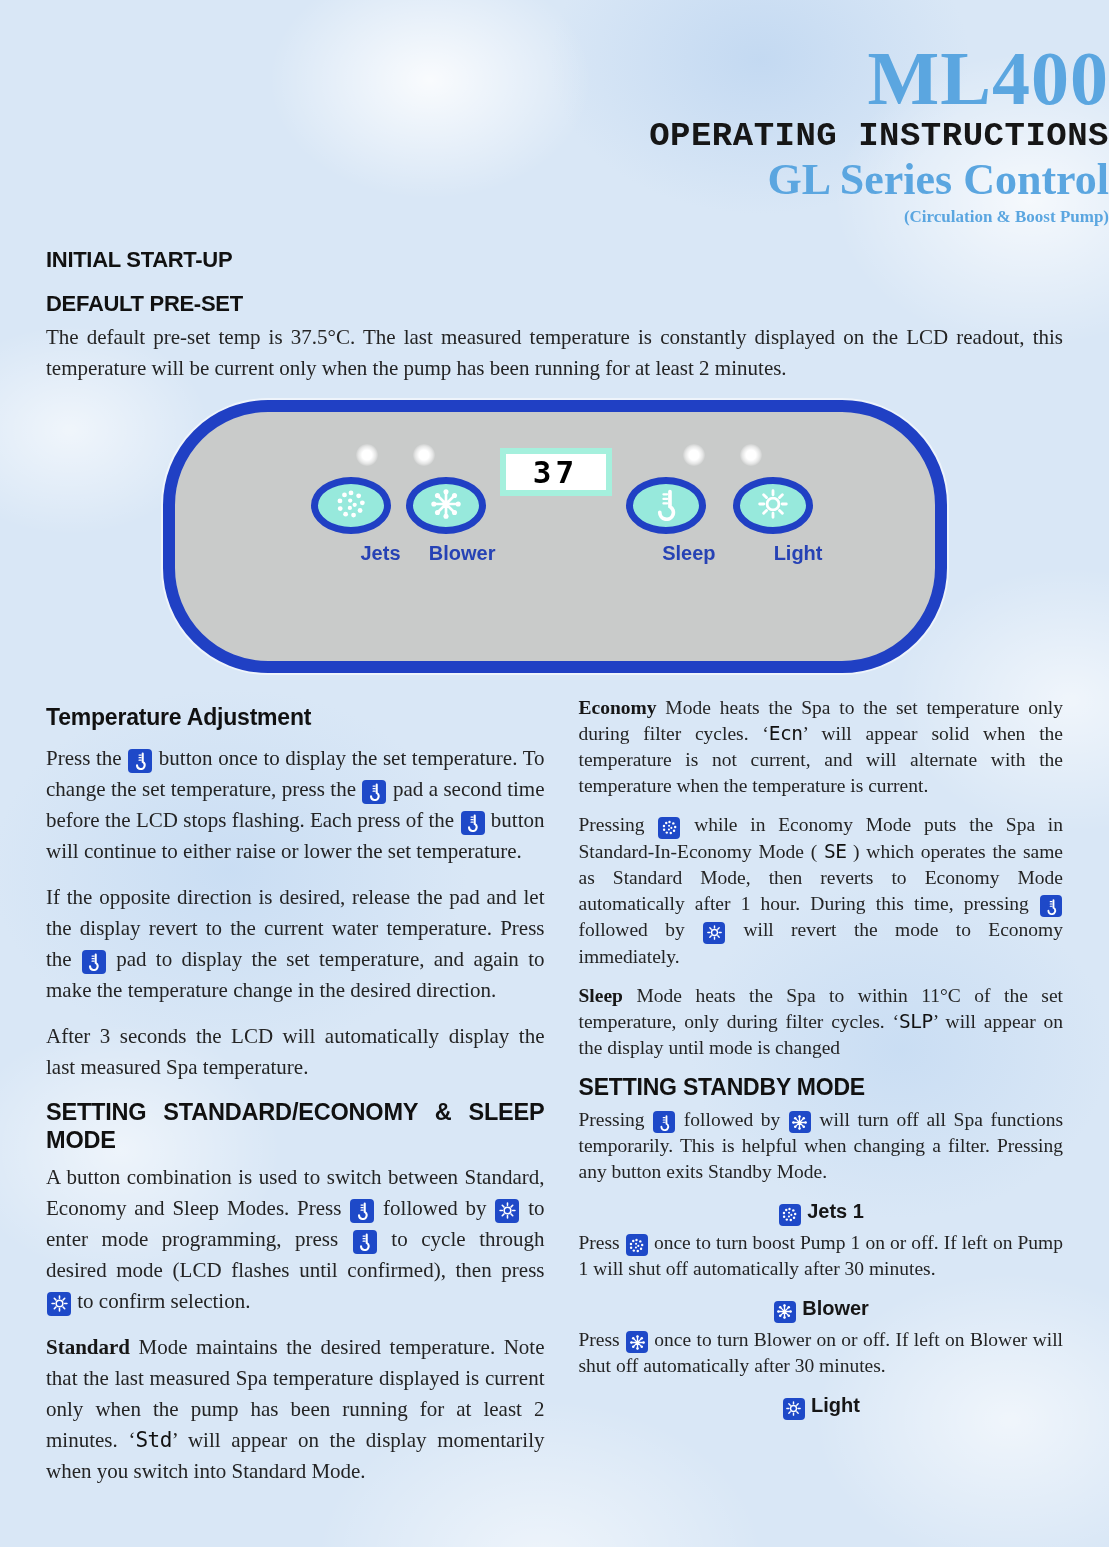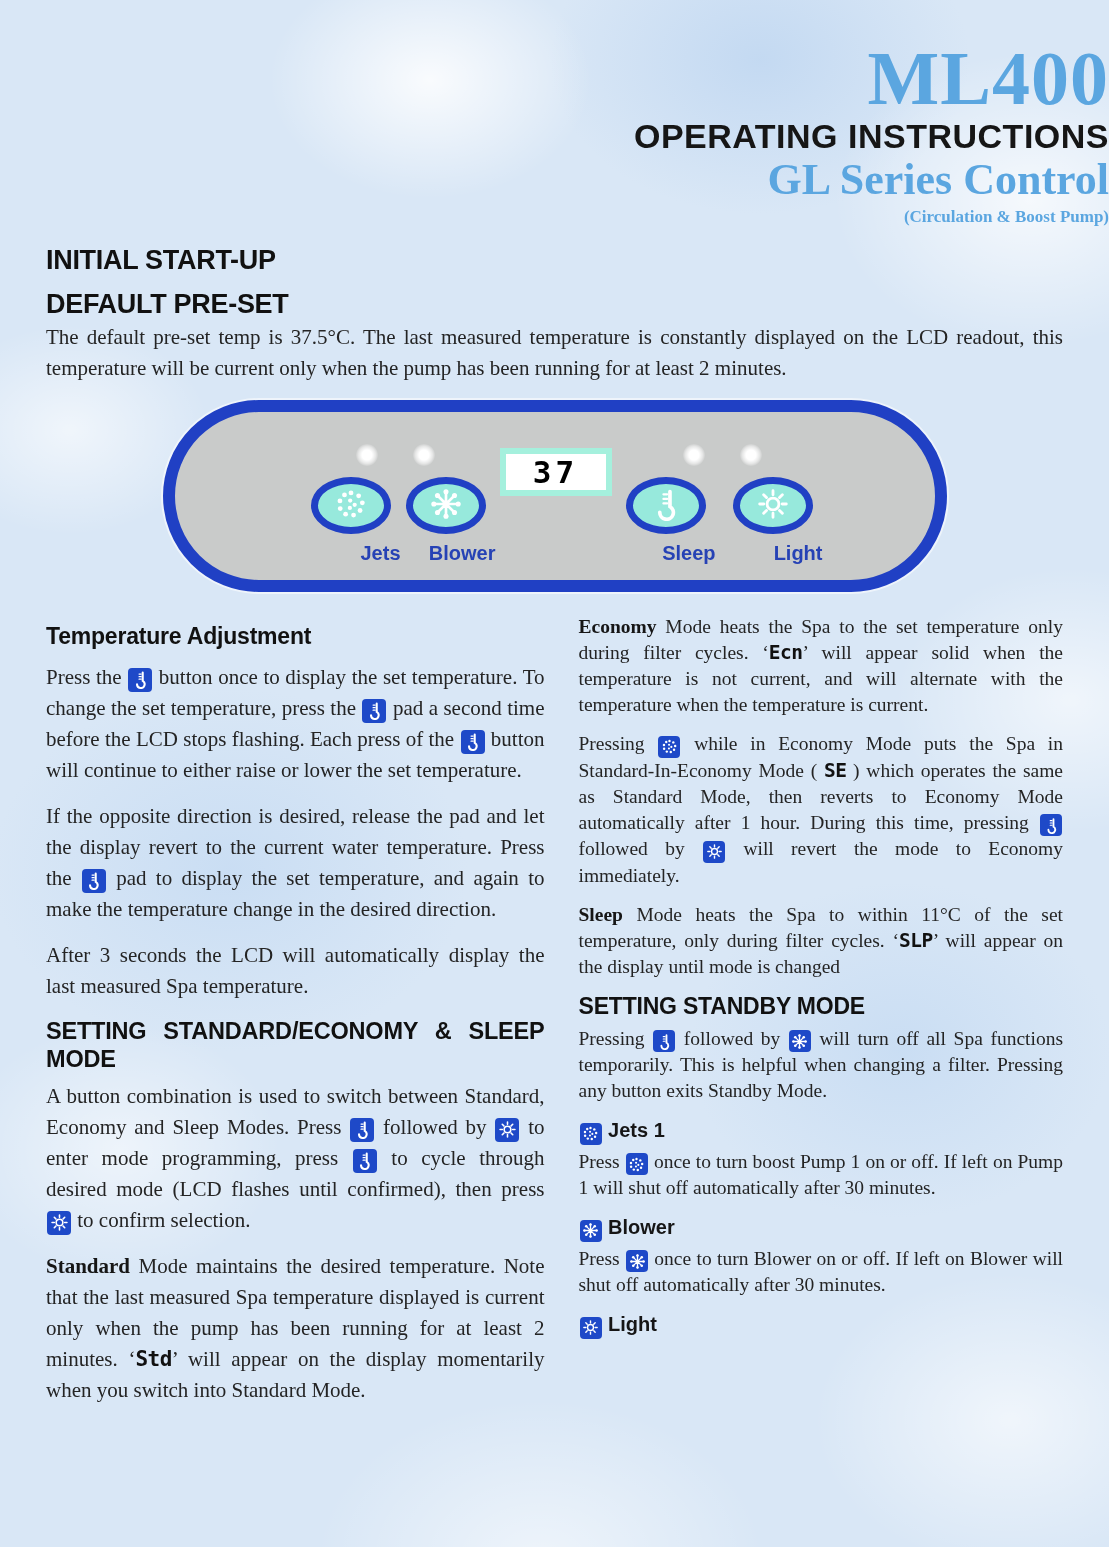--- a/index.html
+++ b/index.html
@@ -19,28 +19,28 @@
       radial-gradient(ellipse 250px 190px at 1070px 700px, rgba(255,255,255,.6), rgba(255,255,255,0) 70%),
       radial-gradient(ellipse 230px 180px at 120px 1150px, rgba(255,255,255,.55), rgba(255,255,255,0) 70%),
       radial-gradient(ellipse 280px 210px at 1010px 1420px, rgba(255,255,255,.6), rgba(255,255,255,0) 70%),
       radial-gradient(ellipse 320px 230px at 540px 1560px, rgba(255,255,255,.55), rgba(255,255,255,0) 70%),
       radial-gradient(ellipse 300px 220px at 760px 60px, rgba(178,206,238,.55), rgba(178,206,238,0) 70%),
       radial-gradient(ellipse 340px 260px at 230px 870px, rgba(183,210,240,.45), rgba(183,210,240,0) 70%),
       radial-gradient(ellipse 300px 240px at 900px 1050px, rgba(183,210,240,.45), rgba(183,210,240,0) 70%);
   }
   .header{ text-align:right; padding-top:40px; }
   .title{ font-size:76px; line-height:76px; font-weight:bold; color:var(--accent-blue); letter-spacing:1px;}
-  .subtitle{ font-family:Liberation Sans, sans-serif; font-size:34px; line-height:40px; font-weight:bold; color:#161616; letter-spacing:.5px;padding-left:41px;}
+  .subtitle{ font-family:Liberation Mono, monospace; font-size:34px; line-height:40px; font-weight:bold; color:#161616; letter-spacing:.5px;padding-left:41px;}
   .series{ font-size:44px; line-height:48px; font-weight:bold; color:var(--accent-blue);}
   .pumpnote{ font-size:17px; line-height:26px; font-weight:bold; color:var(--accent-blue);}
   .intro{ padding:0 46px; }
-  .sec-h{ font-family:"Liberation Sans",sans-serif; font-weight:bold; font-size:27px; line-height:28px; color:#111; margin:16px 0 4px; letter-spacing:-.3px;}
+  .sec-h{ font-family:"Liberation Sans",sans-serif; font-weight:bold; font-size:22px; line-height:28px; color:#111; margin:16px 0 4px; letter-spacing:-.3px;}
   .intro p{ margin:2px 0 8px; font-size:21px; line-height:31px; text-align:justify; color:#242424;}
   
-  .panel{ width:784px; height:192px; margin:16px auto 0; position:relative;
+  .panel{ width:784px; height:273px; margin:16px auto 0; position:relative;
     background:#c9cbca; border:12px solid var(--panel-border); border-radius:105px;
     box-shadow:0 0 0 2px rgba(255,255,255,.55);}
   .pbtn{ position:absolute; width:80px; height:57px; border-radius:50%;
     background:var(--button-fill); border:7px solid var(--panel-border);
     display:flex; align-items:center; justify-content:center;}
   .pbtn svg{ width:34px; height:34px; }
   .plabel{ position:absolute; width:100px; top:130px; text-align:right;
     font-family:"Liberation Sans",sans-serif; font-weight:bold; font-size:20px; color:var(--label-blue);}
   .led{ position:absolute; top:32px; width:22px; height:22px; border-radius:50%;
     background:radial-gradient(circle, #ffffff 0 32%, rgba(255,255,255,.55) 55%, rgba(255,255,255,0) 74%);}
@@ -52,28 +52,28 @@
   .cols{ display:flex; gap:34px; padding:0 46px; margin-top:22px;}
   .col-left{ width:499px; font-size:21px; line-height:31px; text-align:justify; color:#242424;}
   .col-right{ width:485px; font-size:19.5px; line-height:26px; text-align:justify; color:#242424;}
   .col-left p{ margin:0 0 15px; }
   .col-right p{ margin:0 0 13px; }
   .col-h{ font-family:"Liberation Sans",sans-serif; font-weight:bold; color:#111; letter-spacing:-.2px;}
   .col-left .col-h{ font-size:23px; line-height:28px; margin:8px 0 12px;}
   .col-left .col-h.caps{ font-size:23.5px; margin:6px 0 8px;}
   .col-right .col-h{ font-size:23px; line-height:27px; margin:4px 0 6px;}
   .subhead{ font-family:"Liberation Sans",sans-serif; font-weight:bold; font-size:20px; color:#111;
-    margin:6px 0 4px; text-align:left;}
+    margin:6px 0 4px; text-align:center;}
   .inline-icon{ display:inline-flex; width:24px; height:24px; border-radius:4px;
     background:var(--icon-blue); align-items:center; justify-content:center;
     vertical-align:-5px; margin:0 1px;}
   .inline-icon svg{ width:19px; height:19px;}
   .col-right .inline-icon{ width:22px; height:22px; vertical-align:-5px;}
   .col-right .inline-icon svg{ width:17px; height:17px;}
-  .lcd-text{ font-family:"DejaVu Sans Mono",monospace; font-weight:bold; letter-spacing:-.5px; color:#111;margin-top:40px;}
+  .lcd-text{ font-family:"DejaVu Sans Mono",monospace; font-weight:normal; letter-spacing:-.5px; color:#111;margin-top:40px;}
   b{ color:#161616; }
 </style>
 </head>
 <body>
 
 <div class="header">
   <div class="title">ML400</div>
   <div class="subtitle">OPERATING INSTRUCTIONS</div>
   <div class="series">GL Series Control</div>
   <div class="pumpnote">(Circulation &amp; Boost Pump)</div>

